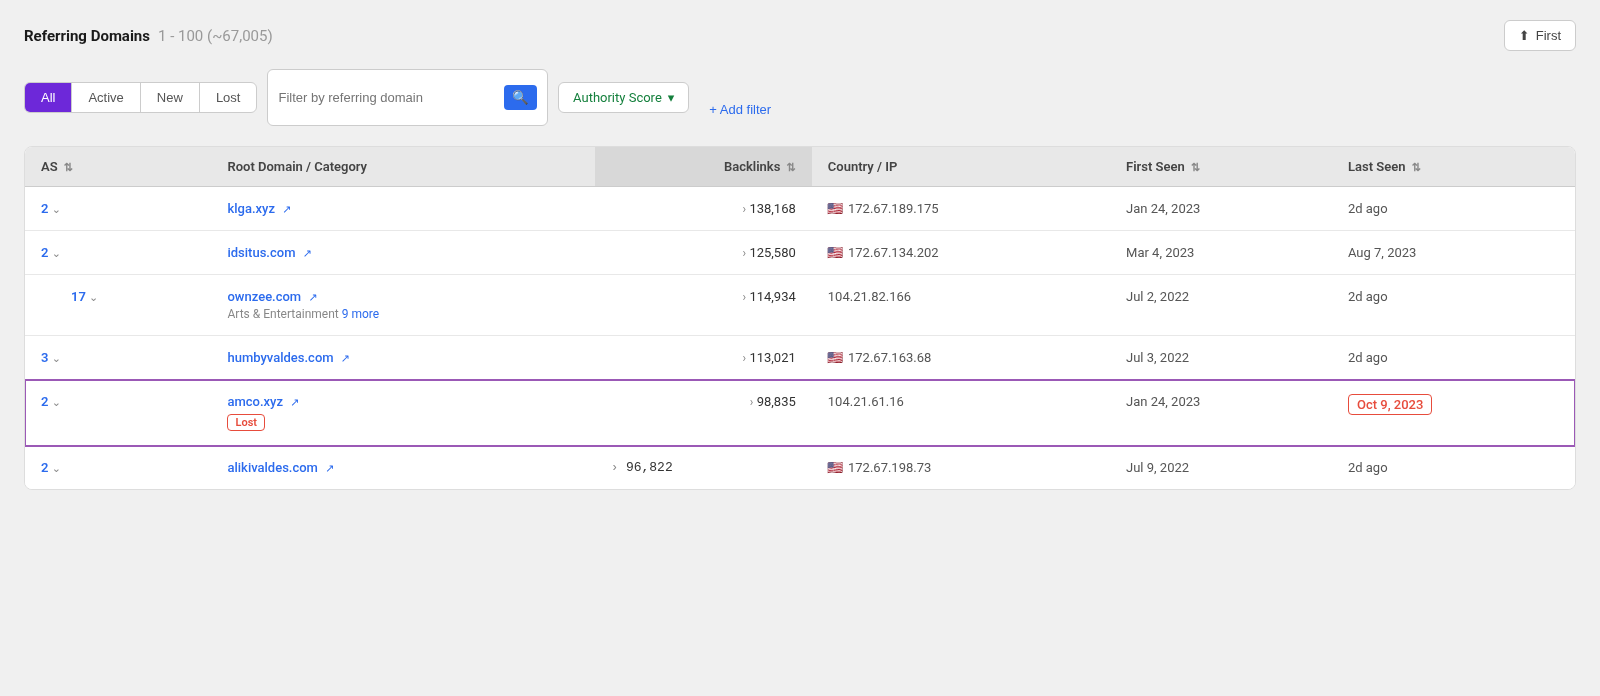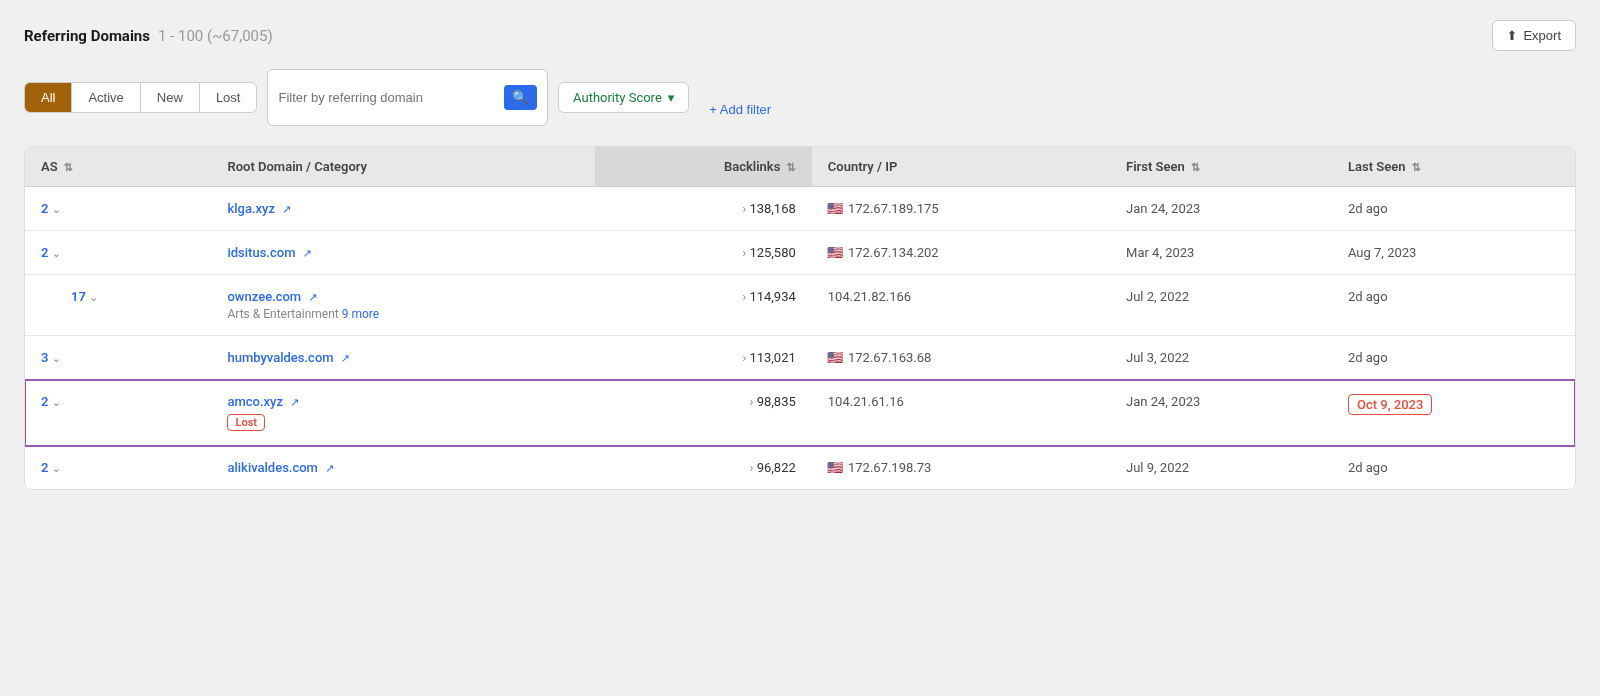--- a/index.html
+++ b/index.html
@@ -68,21 +68,21 @@
       padding: 7px 16px;
       font-size: 13px;
       border: none;
       background: transparent;
       cursor: pointer;
       color: #555;
       border-right: 1px solid #ccc;
     }
     .tab-btn:last-child { border-right: none; }
     .tab-btn.active {
-      background: #a16207;
+      background: #6d28d9;
       color: #fff;
     }
     .search-box {
       display: flex;
       align-items: center;
       background: #fff;
       border: 1.5px solid #ccc;
       border-radius: 6px;
       padding: 0 10px;
       gap: 6px;
@@ -220,21 +220,21 @@
 
 <div class="container">
 
   <div class="header">
     <div class="header-title">
       <span class="header-title-text">Referring Domains</span>
       <span class="header-count">1 - 100 (~67,005)</span>
     </div>
     <button class="export-btn">
       <span style="font-size:13px;">⬆</span>
-      <span>Export</span>
+      <span>First</span>
     </button>
   </div>
 
   <div class="filters-row">
     <div class="tab-group">
       <button class="tab-btn active">All</button>
       <button class="tab-btn">Active</button>
       <button class="tab-btn">New</button>
       <button class="tab-btn">Lost</button>
     </div>
@@ -348,21 +348,21 @@
             <td><span class="last-seen-lost">Oct 9, 2023</span></td>
           </tr>
           <tr>
             <td><span style="color:#2c6bed;font-weight:600;">2</span> <span style="font-size:11px;color:#888;cursor:pointer;">⌄</span></td>
             <td>
               <div>
     <a href="#" class="domain-link">alikivaldes.com</a>
     <span class="ext-link-icon" style="cursor:pointer;">↗</span>
   </div>
             </td>
-            <td style="text-align: right;"><span style="color:#888;font-size:12px;">›</span> <span>96,822</span></td>
+            <td style="text-align: left; font-family: Liberation Mono, monospace;"><span style="color:#888;font-size:12px;">›</span> <span>96,822</span></td>
             <td style="white-space: nowrap; color: rgb(85, 85, 85);"><span style="margin-right:4px;">🇺🇸</span><span>172.67.198.73</span></td>
             <td style="color: rgb(85, 85, 85);"><span>Jul 9, 2022</span></td>
             <td style="color: rgb(85, 85, 85);"><span>2d ago</span></td>
           </tr>
         </tbody>
     </table>
   </div>
 
 </div>
 

